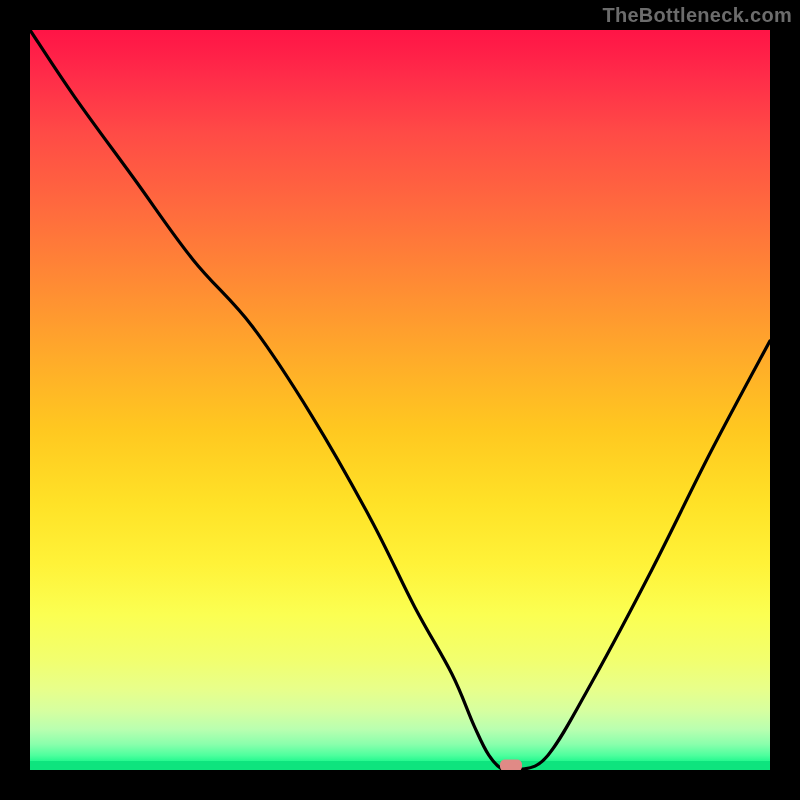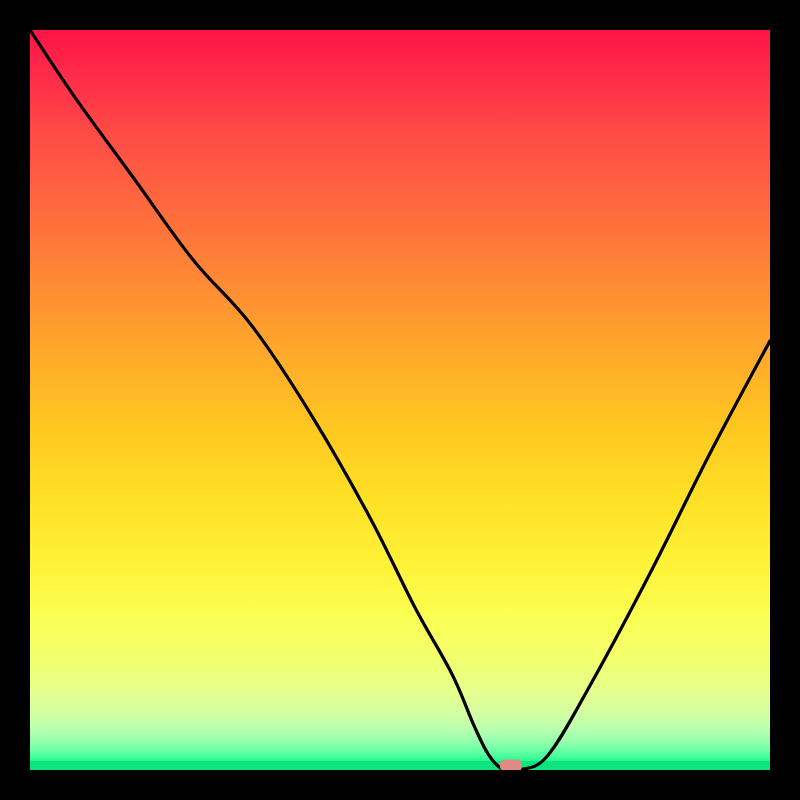--- a/index.html
+++ b/index.html
@@ -85,20 +85,21 @@
   .marker {
     fill: #e08a86;
     stroke: none;
   }
 </style>
 </head>
 <body>
 
 <div class="frame">
 
+  <div class="watermark">TheBottleneck.com</div>
 
   <div class="plot-area">
     <div class="gradient"></div>
     <div class="green-base"></div>
 
     <svg class="curve" viewBox="0 0 740 740" preserveAspectRatio="none">
       <path id="curve-path" d="M 0.0 0.0 C 8.0 12.0, 25.8 40.0, 44.4 66.6 C 63.0 93.2, 82.3 118.7, 103.6 148.0 C 124.9 177.3, 141.5 202.8, 162.8 229.4 C 184.1 256.0, 200.7 268.0, 222.0 296.0 C 243.3 324.0, 259.9 350.2, 281.2 384.8 C 302.5 419.4, 321.8 453.8, 340.4 488.4 C 359.0 523.0, 370.1 549.2, 384.8 577.2 C 399.5 605.2, 411.1 622.5, 421.8 643.8 C 432.5 665.1, 437.3 680.9, 444.0 695.6 C 450.7 710.3, 453.5 717.2, 458.8 725.2 C 464.1 733.2, 468.3 737.3, 473.6 740.0 C 478.9 742.7, 480.4 742.7, 488.4 740.0 C 496.4 737.3, 504.7 741.2, 518.0 725.2 C 531.3 709.2, 543.8 684.5, 562.4 651.2 C 581.0 617.9, 600.3 581.5, 621.6 540.2 C 642.9 498.9, 659.5 463.1, 680.8 421.8 C 702.1 380.5, 729.3 330.8, 740.0 310.8"></path>
       <rect id="min-marker" class="marker" rx="5" ry="5" width="22" height="12" x="470.0" y="729.6"></rect>
     </svg>
   </div>

